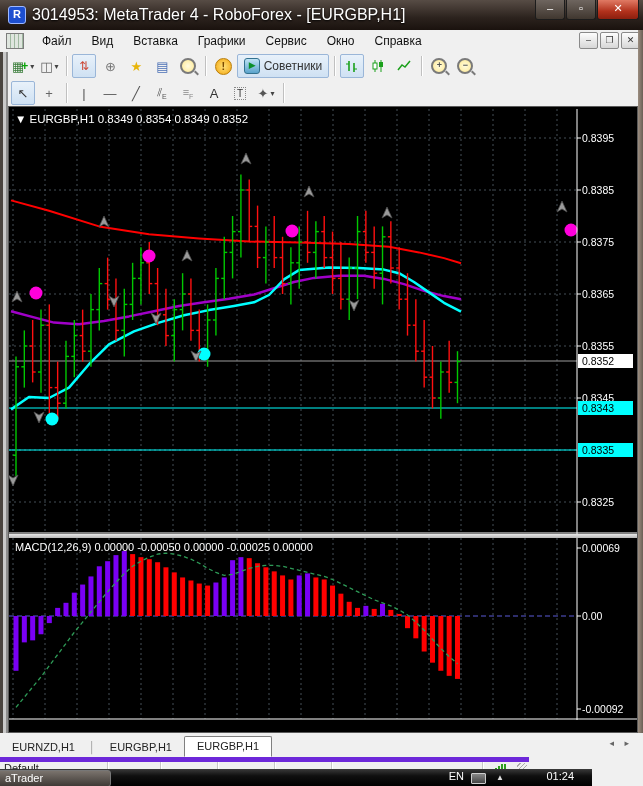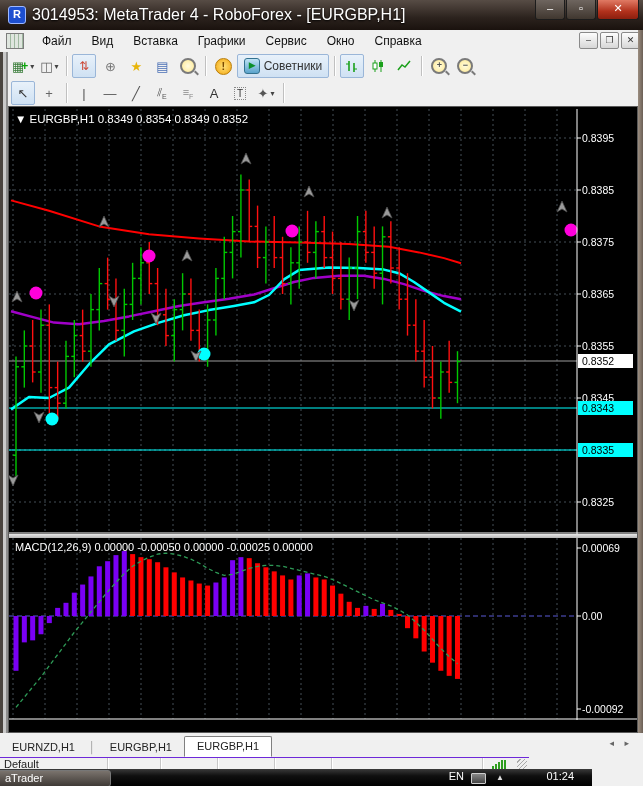--- a/index.html
+++ b/index.html
@@ -59,21 +59,21 @@
   #timeaxis span{position:absolute;top:0px;white-space:nowrap;}
   #edge-left{left:0;top:52px;width:8px;height:681px;background:linear-gradient(90deg,#4a443f 0 3px,#c9c9c9 3px 6px,#8d8d8d 6px 8px);}
   #edge-right{left:638px;top:30px;width:5px;height:703px;background:linear-gradient(90deg,#9b8d80,#6b5f55);}
   
   #tabbar{left:0;top:733px;width:643px;height:24px;background:#f0f0f0;display:flex;align-items:flex-end;font-size:11px;color:#222;}
   .tab{padding:3px 12px 4px;margin-top:2px;}
   .tab.active{background:#fff;border:1px solid #808080;border-bottom:1px solid #fff;border-radius:2px 2px 0 0;}
   .tabsep{color:#999;padding:0 2px 4px;}
   #tab-arrows{position:absolute;right:10px;top:738px;font-size:9px;color:#666;letter-spacing:4px;}
   
-  #statusbar{left:0;top:757px;width:529px;height:12px;background:#f0f0f0;border-top:1px solid #6d28d9;
+  #statusbar{left:0;top:757px;width:529px;height:12px;background:#f0f0f0;border-top:5px solid #6d28d9;
              font-size:11px;color:#222;overflow:hidden;}
   .scell{position:absolute;top:0;height:12px;border-right:1px solid #c6c6c6;box-shadow:1px 0 0 #fff;}
   .sigbars{position:absolute;left:492px;top:2px;display:flex;align-items:flex-end;height:9px;}
   .sigbars i{display:block;width:2px;background:#2e9e1f;margin-right:1px;}
   #kb-text{position:absolute;left:545px;top:1px;}
   #resize-grip{position:absolute;right:2px;top:1px;width:10px;height:10px;
       background:repeating-linear-gradient(135deg,transparent 0 2px,#aaa 2px 3px);}
   
   #taskbar{left:0;top:769px;width:592px;height:17px;background:linear-gradient(#3a3a3a,#101010 40%,#000);color:#eee;font-size:11px;}
   #task-app{position:absolute;left:-10px;top:1px;width:105px;height:15px;border:1px solid #777;border-radius:3px;

